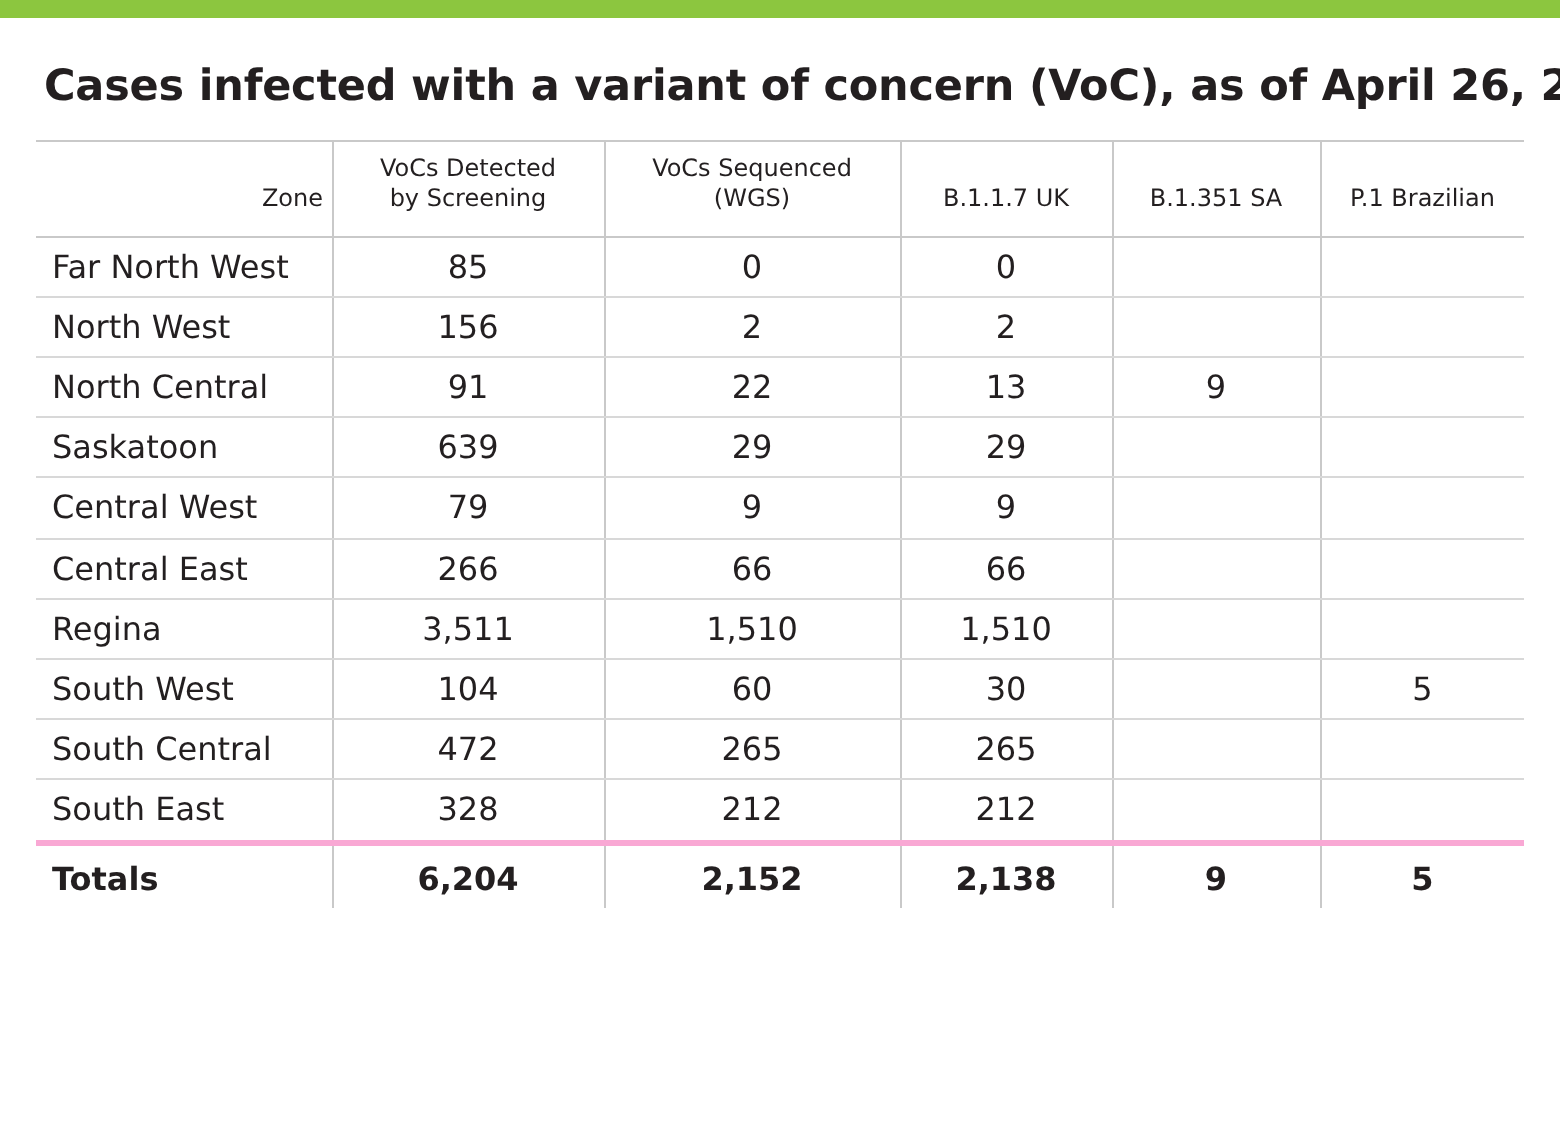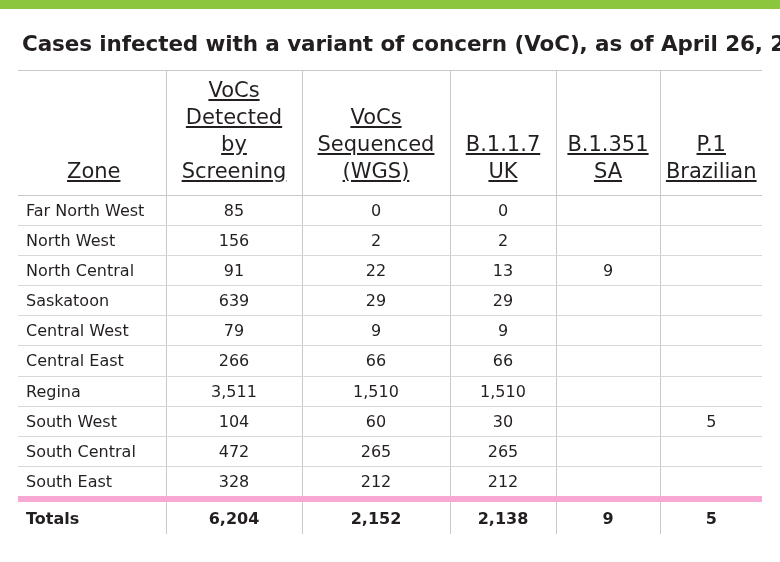--- a/index.html
+++ b/index.html
@@ -54,31 +54,30 @@
   }
   table.voc col.c-zone    { width: 148px; }
   table.voc col.c-screen  { width: 136px; }
   table.voc col.c-wgs     { width: 148px; }
   table.voc col.c-uk      { width: 106px; }
   table.voc col.c-sa      { width: 104px; }
   table.voc col.c-p1      { width: 102px; }
 
   table.voc thead th {
     font-weight: normal;
-    font-size: 21px;
+    font-size: 12px;
     color: #231f20;
     vertical-align: bottom;
     padding: 6px 4px 10px 4px;
     border-bottom: 1px solid #c9c9c9;
     text-align: center;
     line-height: 1.28;
-    text-decoration: underline;
   }
   table.voc thead th.zone-head {
-    text-align: center;
+    text-align: right;
     padding-left: 8px;
     margin-top: 40px;
   }
   table.voc thead th.vline {
     border-left: 1px solid #c9c9c9;
   }
   table.voc tbody td {
     padding: 5px 4px;
     border-bottom: 1px solid #d8d8d8;
     text-align: center;
@@ -88,21 +87,21 @@
   table.voc tbody td.zone-cell {
     text-align: left;
     padding-left: 8px;
   }
   table.voc tbody td.vline {
     border-left: 1px solid #c9c9c9;
   }
   table.voc tbody tr.totals td {
     font-weight: bold;
     border-bottom: none;
-    border-top: 6px solid #f9a8d4;
+    border-top: 3px solid #f9a8d4;
     padding-top: 7px;
     margin-left: 20px;
   }
   table.voc tbody tr:first-child td {
     border-top: none;
     margin-top: 44px;
   }
   table.voc thead tr.head-row th.top-line {
     border-top: 1px solid #c9c9c9;
   }

